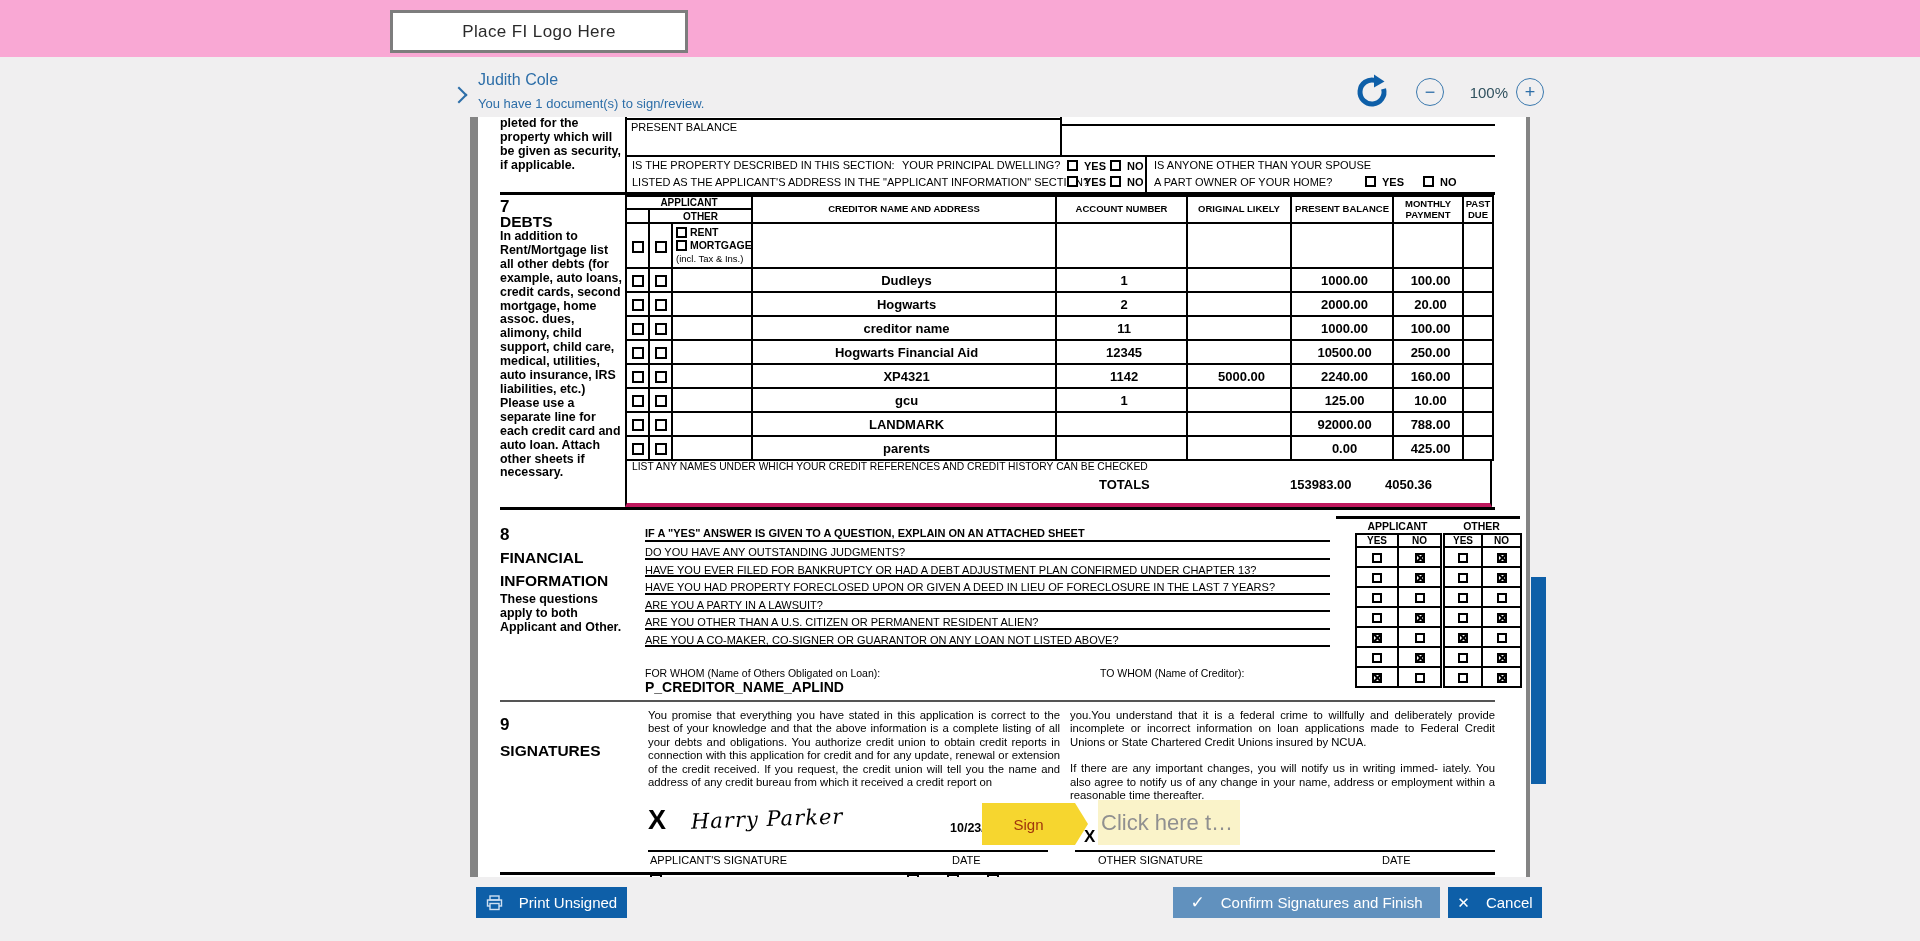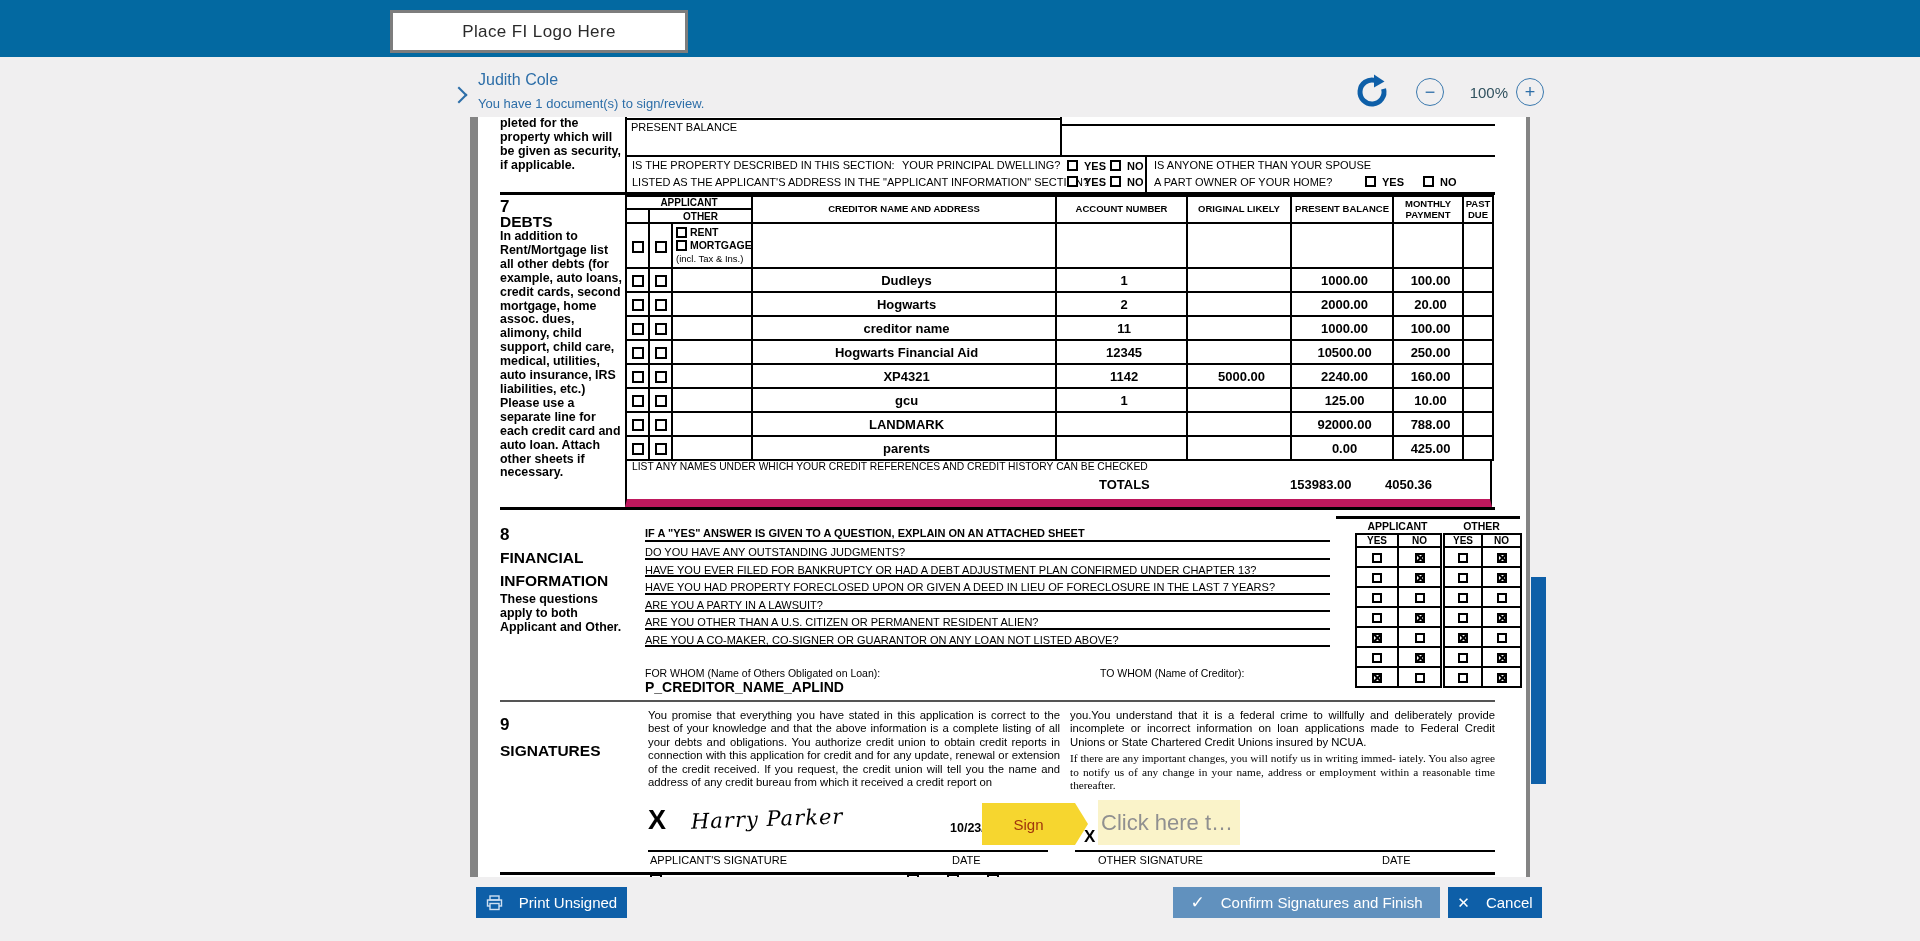--- a/index.html
+++ b/index.html
@@ -1,21 +1,21 @@
 <!DOCTYPE html>
 <html><head>
 <meta charset="utf-8">
 <style>
   * { margin:0; padding:0; box-sizing:border-box; }
   html,body { width:1920px; height:941px; overflow:hidden; background:#fff;
               font-family:"Liberation Sans", sans-serif; color:#000; }
   .abs { position:absolute; }
 
   
-  .topbar { position:absolute; left:0; top:0; width:1920px; height:57px; background:#0369a1; }
+  .topbar { position:absolute; left:0; top:0; width:1920px; height:57px; background:#f9a8d4; }
   .logo-box { position:absolute; left:390px; top:10px; width:298px; height:43px;
               border:3px solid #7d7d7d; background:#fff; display:flex; align-items:center;
               justify-content:center; font-size:17px; color:#2a2a2a; letter-spacing:.4px; }
 
   
   .viewer { position:absolute; left:0; top:57px; width:1920px; height:884px; background:#f0eff0; }
   .chevron { position:absolute; left:453px; top:89px; width:12px; height:12px;
              border-top:2.5px solid #2d6ea8; border-right:2.5px solid #2d6ea8;
              transform:rotate(45deg); }
   .username { position:absolute; left:478px; top:71px; font-size:16px; color:#2d6ea8; }
@@ -59,21 +59,21 @@
   td.cbc { text-align:center; vertical-align:middle; }
   td.dcell { font-weight:bold; font-size:13px; padding-left:5px; vertical-align:middle;
              white-space:nowrap;text-align:center; }
   tr.dr { height:24px; }
   td.typec { font-size:10.5px; font-weight:bold; padding:2px 0 0 3px; line-height:13px;
              vertical-align:top; white-space:nowrap; }
   td.typec .note { font-weight:normal; font-size:9.5px; }
 
   .totalsbox { position:absolute; left:147px; top:342px; width:867px; height:48px;
                border-left:2px solid #000; border-right:2px solid #000;
-               border-bottom:8px solid #be185d; }
+               border-bottom:4px solid #be185d; }
   .totalsbox .note { position:absolute; left:5px; top:2px; font-size:10.3px; }
   .totalsbox .tot { position:absolute; top:18px; font-size:13px; font-weight:bold; }
 
   
   .qcol { position:absolute; left:167px; top:407px; width:685px; }
   .qline { font-size:11px; height:17.5px; padding-top:4px; border-bottom:2px solid #000;
            white-space:nowrap; overflow:hidden; }
   .qnote { font-weight:bold; height:18px; padding-top:3px; }
   .gridlabel { position:absolute; top:403px; font-size:10.5px; font-weight:bold;
                text-align:center; }
@@ -428,21 +428,21 @@
     </table>
 
   <div class="sep" style="top:583px; height:2px; background:#555;"></div>
 
   <div class="secnum" style="top:598px;">9</div>
   <div class="sectitle" style="top:625px;">SIGNATURES</div>
 
   <div class="para" style="left:170px; top:592px; width:412px;">You promise that everything you have stated in this application is correct to the best of your knowledge and that the above information is a complete listing of all your debts and obligations. You authorize credit union to obtain credit reports in connection with this application for credit and for any update, renewal or extension of the credit received. If you request, the credit union will tell you the name and address of any credit bureau from which it received a credit report on</div>
   <div class="para" style="left:592px; top:592px; width:425px;">
     <div>you.You understand that it is a federal crime to willfully and deliberately provide incomplete or incorrect information on loan applications made to Federal Credit Unions or State Chartered Credit Unions insured by NCUA.</div>
-    <div style="margin-top:3px;font-family:Liberation Serif, serif;">If there are any important changes, you will notify us in writing immed- iately. You also agree to notify us of any change in your name, address or employment within a reasonable time thereafter.</div>
+    <div style="margin-top:13px;">If there are any important changes, you will notify us in writing immed- iately. You also agree to notify us of any change in your name, address or employment within a reasonable time thereafter.</div>
   </div>
 
   <div class="sigx">X</div>
   <div class="script">Harry Parker</div>
   <div class="dateval">10/23/</div>
   <div class="hiddenx">X</div>
   <div class="signtag">
     <span>Sign</span>
   </div>
   <div class="signfield">

